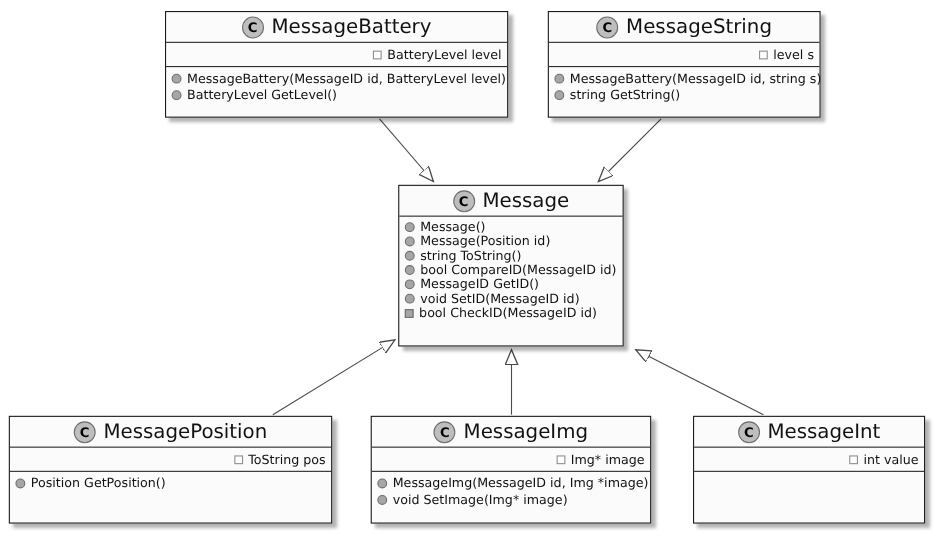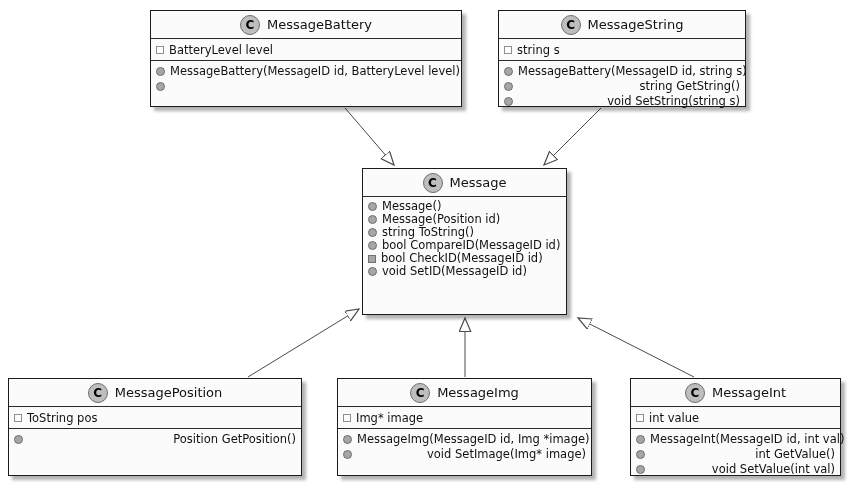--- a/index.html
+++ b/index.html
@@ -34,37 +34,37 @@
   }
   .badge{
     width:20px;height:20px;
     border-radius:50%;
     background:#bebebe;
     border:1px solid #6e6e6e;
     display:flex;align-items:center;justify-content:center;
     font-size:12px;font-weight:bold;color:#000;
     box-sizing:border-box;
   }
-  .cls-name{font-size:13px;}
+  .cls-name{font-size:18px;}
   .cls-fields{
     flex:0 0 auto;
     padding:4px 5px 3px 5px;
     border-bottom:1px solid #2a2a2a;
   }
   .cls-methods{flex:1 1 auto;padding:3px 5px;}
   .member{
     display:flex;
     align-items:center;
     gap:5px;
     white-space:nowrap;
     font-size:11.5px;
   }
-  .rows-3 .member{line-height:15px;height:15px;justify-content:space-between;}
+  .rows-3 .member{line-height:15px;height:15px;}
   .rows-7 .member{line-height:13px;height:13px;}
-  .cls-fields .member{line-height:14px;height:14px;}
+  .cls-fields .member{line-height:14px;height:14px;justify-content:flex-end;}
   .icon{flex:0 0 auto;box-sizing:border-box;display:inline-block;}
   .icon-field{width:8px;height:8px;border:1.5px solid #8f8f8f;background:#fdfdfd;}
   .icon-method{width:9px;height:9px;border-radius:50%;background:#a6a6a6;border:1px solid #6f6f6f;}
   .icon-method-sq{width:8px;height:8px;background:#a6a6a6;border:1px solid #6f6f6f;}
   
   #cls-0{left:150px;top:10px;width:312px;height:97px;}
   #cls-1{left:498px;top:10px;width:248px;height:97px;}
   #cls-2{left:362px;top:168px;width:205px;height:147px;}
   #cls-3{left:8px;top:378px;width:294px;height:98px;}
   #cls-4{left:337px;top:378px;width:255px;height:98px;}
@@ -99,48 +99,45 @@
         <span>BatteryLevel level</span>
       </div>
     </div>
     <div class="cls-methods rows-3">
       <div class="member">
         <span class="icon icon-method"></span>
         <span>MessageBattery(MessageID id, BatteryLevel level)</span>
       </div>
       <div class="member">
         <span class="icon icon-method"></span>
+        <span>BatteryLevel GetLevel()</span>
       </div>
     </div>
   </div>
 
   <div class="uml-class" id="cls-1">
     <div class="cls-header">
       <span class="badge">C</span>
       <span class="cls-name">MessageString</span>
     </div>
     <div class="cls-fields">
       <div class="member">
         <span class="icon icon-field"></span>
-        <span>string s</span>
+        <span>level s</span>
       </div>
     </div>
     <div class="cls-methods rows-3">
       <div class="member">
         <span class="icon icon-method"></span>
         <span>MessageBattery(MessageID id, string s)</span>
       </div>
       <div class="member">
         <span class="icon icon-method"></span>
         <span>string GetString()</span>
       </div>
-      <div class="member">
-        <span class="icon icon-method"></span>
-        <span>void SetString(string s)</span>
-      </div>
     </div>
   </div>
 
   <div class="uml-class" id="cls-2">
     <div class="cls-header">
       <span class="badge">C</span>
       <span class="cls-name">Message</span>
     </div>
     <div class="cls-methods rows-7">
       <div class="member">
@@ -151,29 +148,33 @@
         <span class="icon icon-method"></span>
         <span>Message(Position id)</span>
       </div>
       <div class="member">
         <span class="icon icon-method"></span>
         <span>string ToString()</span>
       </div>
       <div class="member">
         <span class="icon icon-method"></span>
         <span>bool CompareID(MessageID id)</span>
+      </div>
+      <div class="member">
+        <span class="icon icon-method"></span>
+        <span>MessageID GetID()</span>
+      </div>
+      <div class="member">
+        <span class="icon icon-method"></span>
+        <span>void SetID(MessageID id)</span>
       </div>
       <div class="member">
         <span class="icon icon-method-sq"></span>
         <span>bool CheckID(MessageID id)</span>
       </div>
-      <div class="member">
-        <span class="icon icon-method"></span>
-        <span>void SetID(MessageID id)</span>
-      </div>
     </div>
   </div>
 
   <div class="uml-class" id="cls-3">
     <div class="cls-header">
       <span class="badge">C</span>
       <span class="cls-name">MessagePosition</span>
     </div>
     <div class="cls-fields">
       <div class="member">
@@ -216,29 +217,15 @@
     <div class="cls-header">
       <span class="badge">C</span>
       <span class="cls-name">MessageInt</span>
     </div>
     <div class="cls-fields">
       <div class="member">
         <span class="icon icon-field"></span>
         <span>int value</span>
       </div>
     </div>
-    <div class="cls-methods rows-3">
-      <div class="member">
-        <span class="icon icon-method"></span>
-        <span>MessageInt(MessageID id, int val)</span>
-      </div>
-      <div class="member">
-        <span class="icon icon-method"></span>
-        <span>int GetValue()</span>
-      </div>
-      <div class="member">
-        <span class="icon icon-method"></span>
-        <span>void SetValue(int val)</span>
-      </div>
-    </div>
   </div>
 
 </div>
 
 </body></html>

